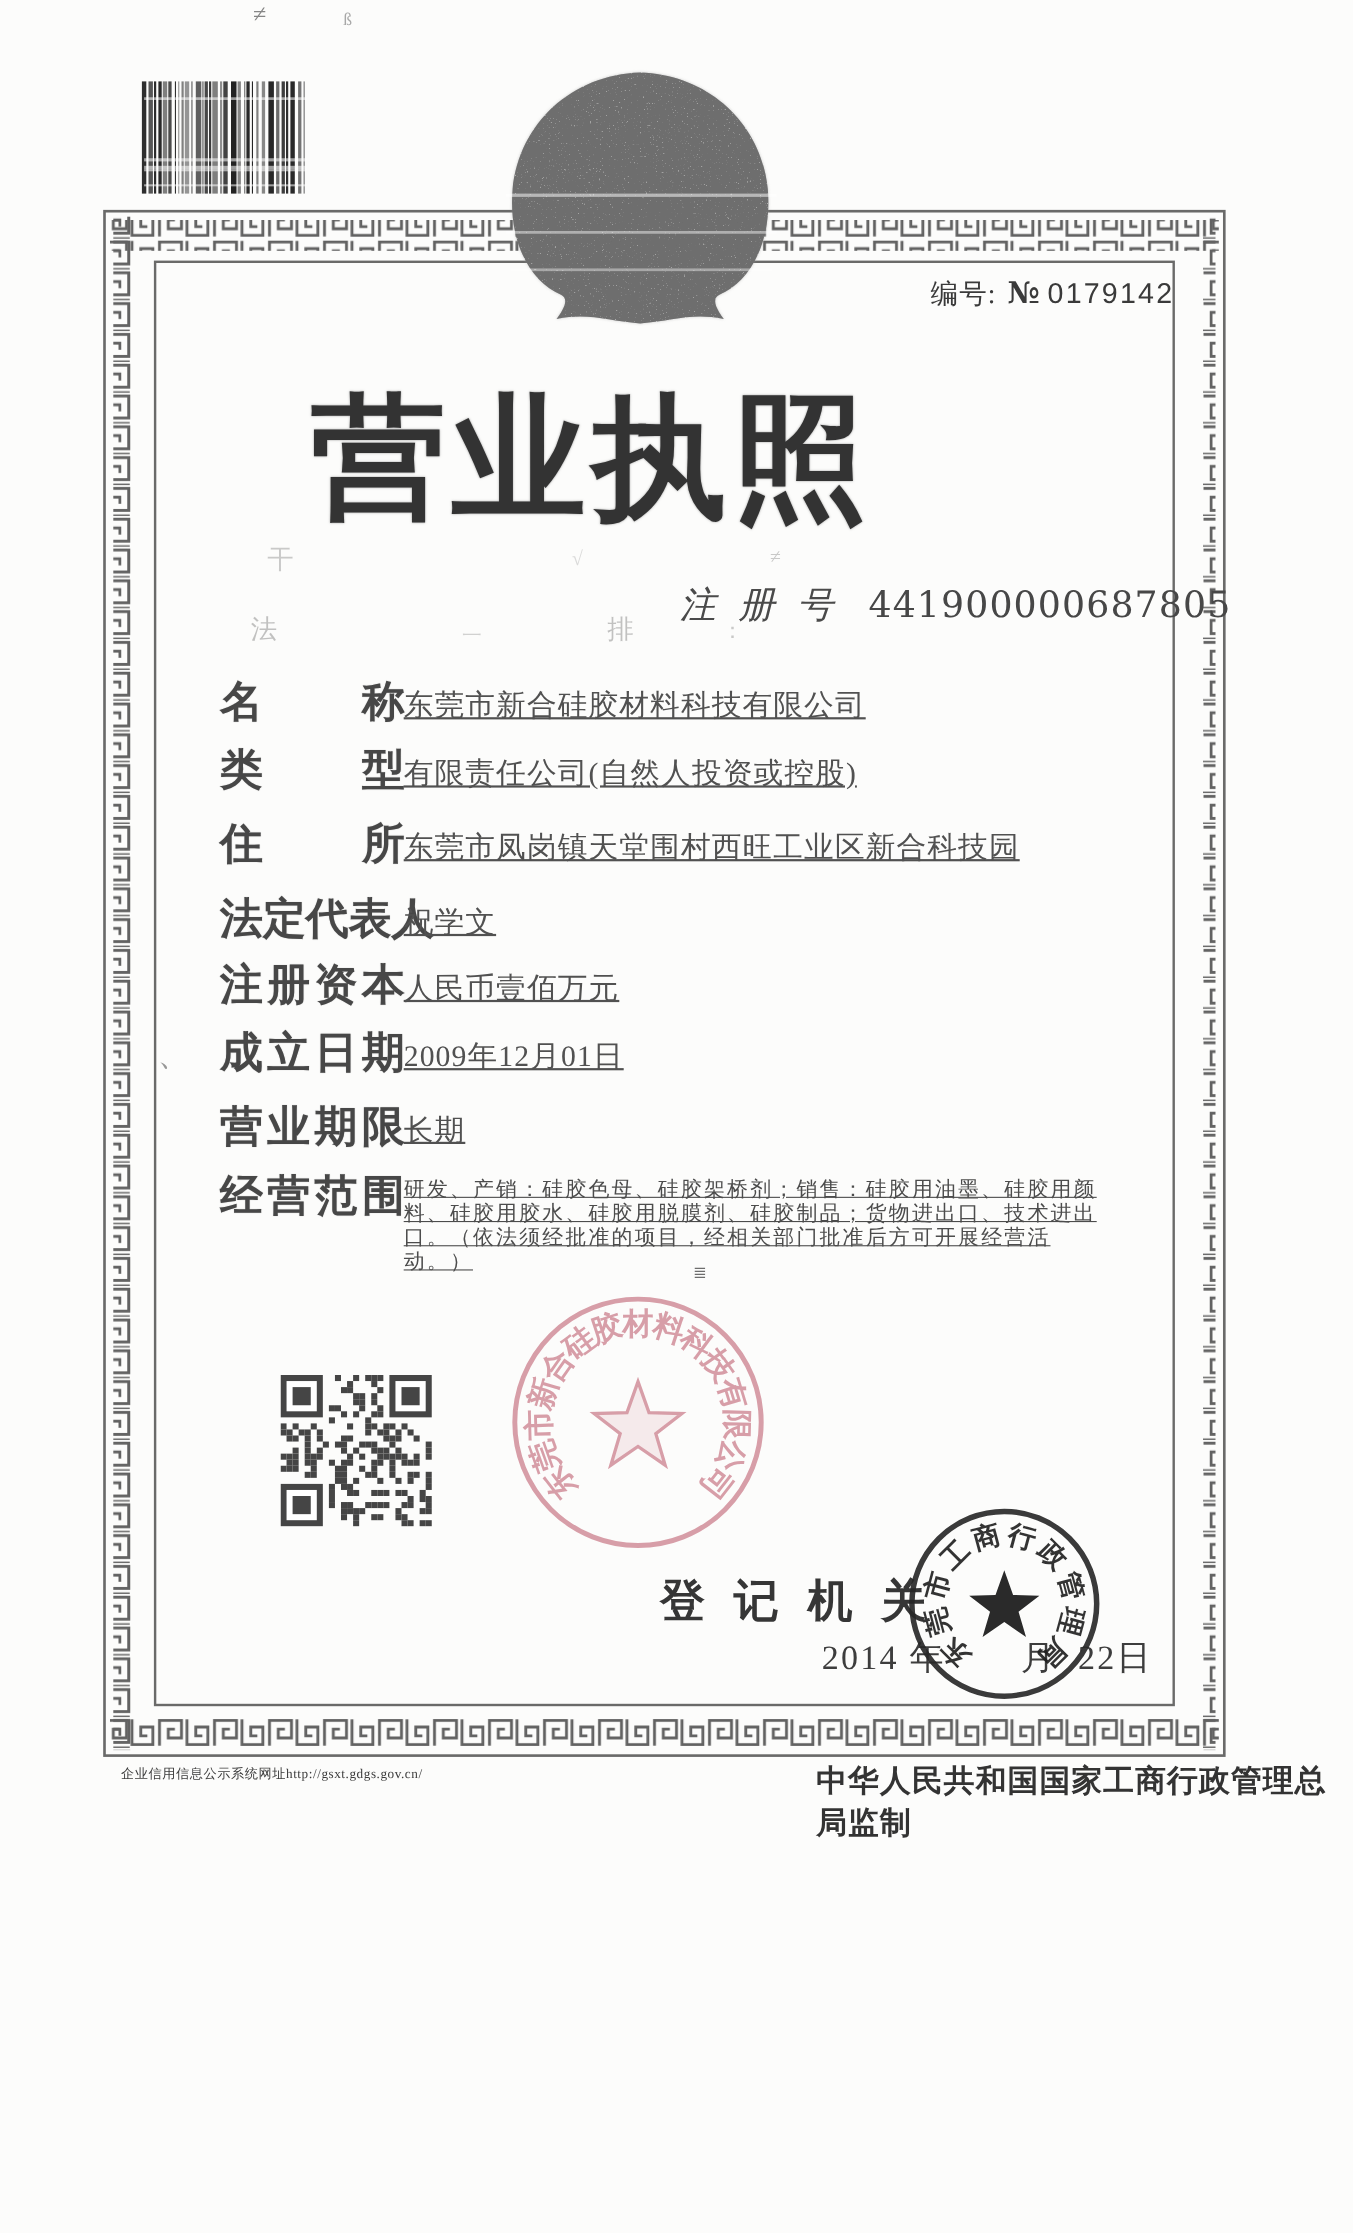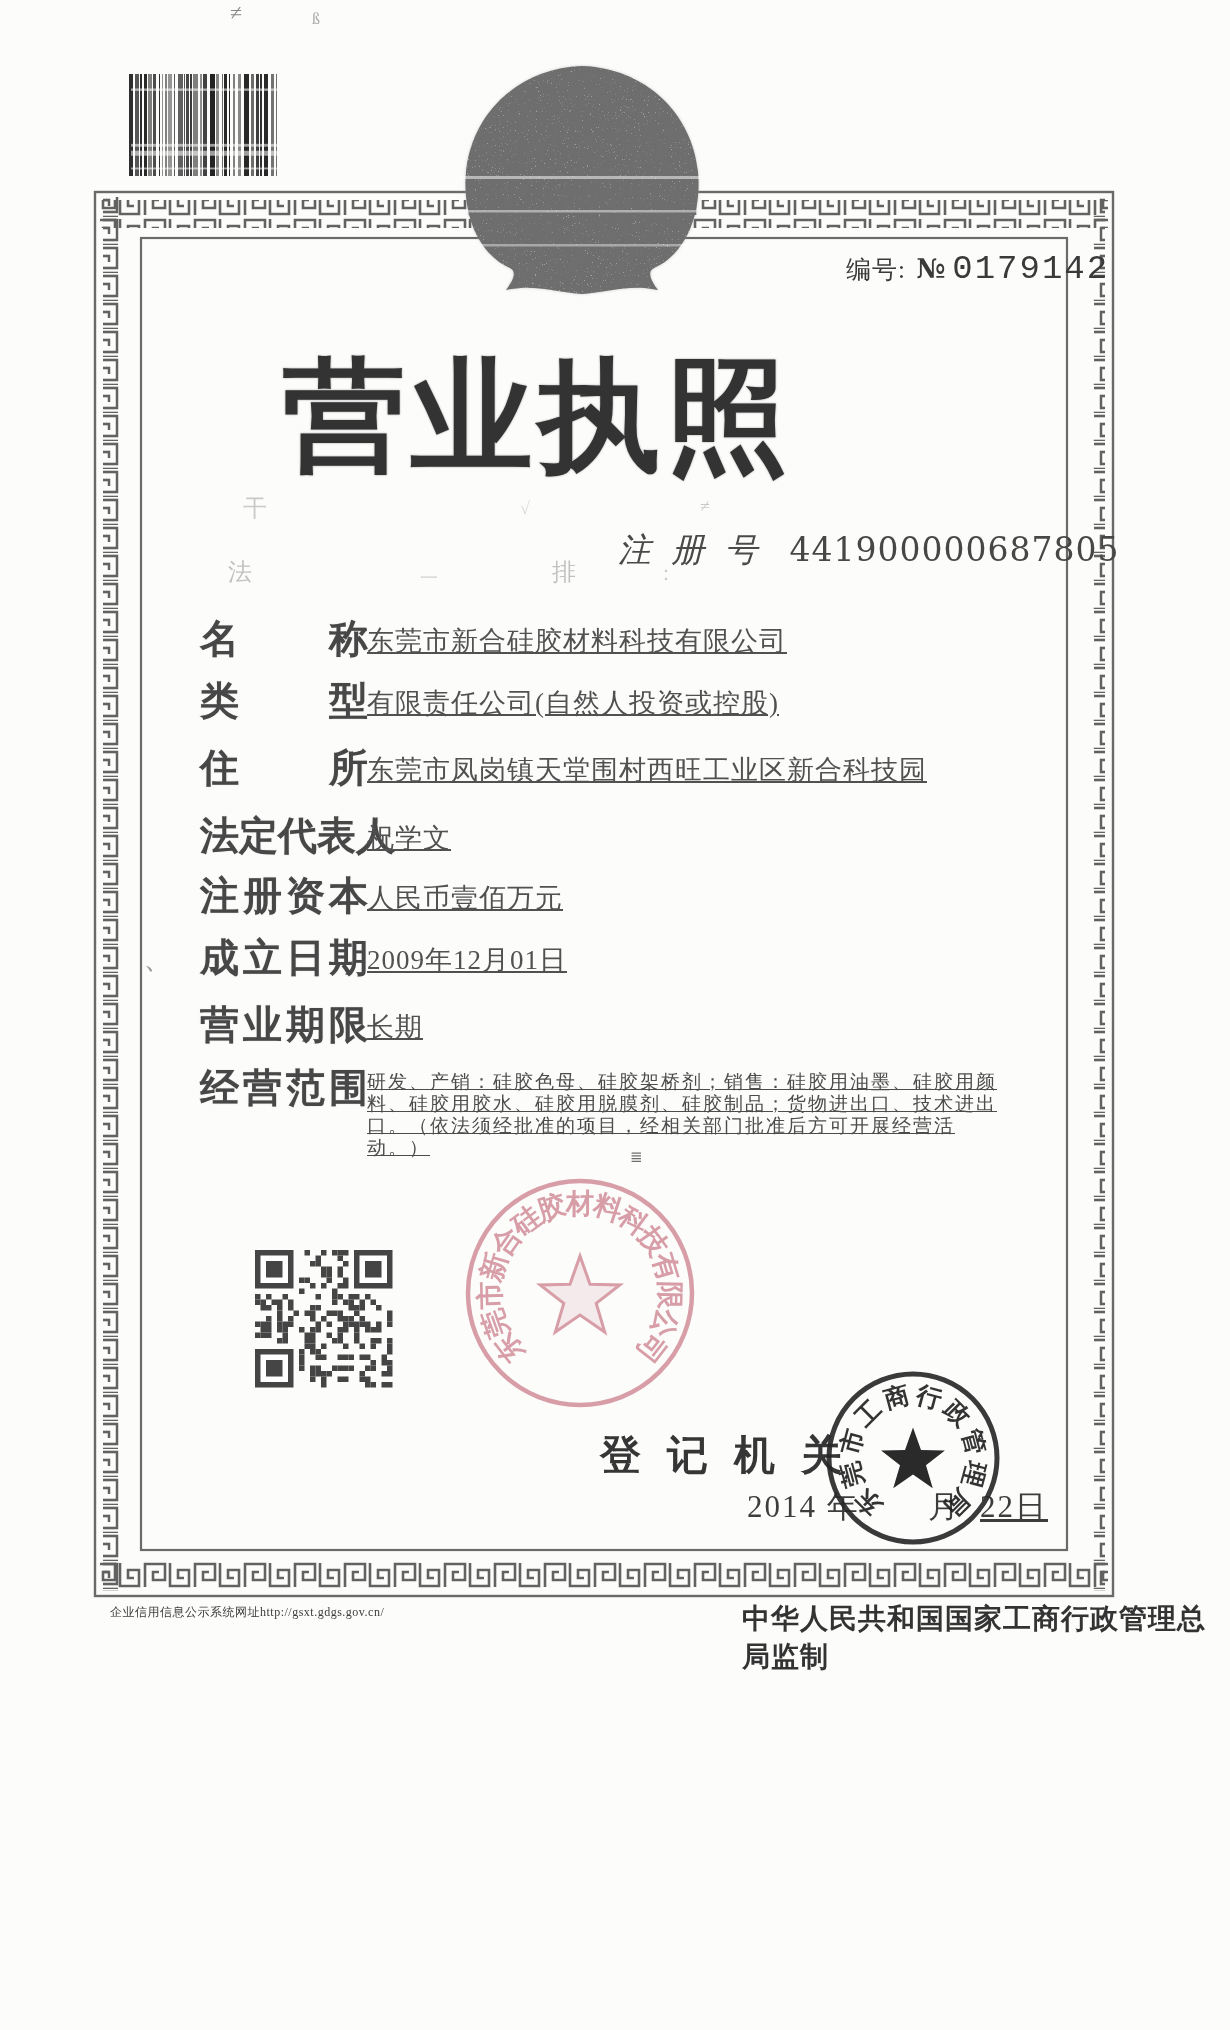--- a/index.html
+++ b/index.html
@@ -5,21 +5,21 @@
   html,body{margin:0;padding:0;background:#ffffff;}
   #page{
     position:relative;width:1230px;height:2030px;overflow:hidden;
     background:#fcfcfb;
     font-family:"Liberation Serif","DejaVu Serif",serif;
     color:#3f3f3f;
   }
   
   .serial{position:absolute;left:846px;top:250px;font-size:25px;color:#3a3a3a;letter-spacing:1px;}
   .serial .sym{font-family:"DejaVu Serif",serif;font-weight:bold;font-size:27px;margin:0 6px 0 10px;}
-  .serial .num{font-family:Liberation Mono, monospace;font-size:34px;letter-spacing:2px;}
+  .serial .num{font-family:Liberation Sans, sans-serif;font-size:26px;letter-spacing:2px;}
   
   .title{
     position:absolute;left:283px;top:330px;width:505px;height:175px;
     display:flex;justify-content:space-between;align-items:center;
     font-family:"DejaVu Sans","Liberation Sans",sans-serif;
     font-weight:900;font-size:122px;color:#333;
     text-shadow:0 0 2px rgba(60,60,60,.55);
     filter:blur(.4px);
   }
   
@@ -39,21 +39,21 @@
     letter-spacing:1px;
     text-decoration:underline;
   }
   .field-value.small{font-size:19px;line-height:22px;letter-spacing:2px;padding-top:6px;color:#4c4c4c;}
   
   .registrar{position:absolute;left:600px;top:1428px;font-size:41px;letter-spacing:26px;color:#363636;font-weight:600;z-index:2;}
   .dateline{position:absolute;left:0;top:1486px;width:1230px;font-size:31px;color:#3d3d3d;z-index:1;}
   .dateline span{position:absolute;white-space:nowrap;letter-spacing:2px;}
   .d-year{left:747px;}
   .d-month{left:928px;}
-  .d-day{left:980px;text-decoration:underline;}
+  .d-day{left:980px;}
   
   .footer-left{position:absolute;left:110px;top:1604px;font-size:12px;color:#3c3c3c;letter-spacing:.5px;}
   .footer-right{position:absolute;left:742px;top:1600px;font-size:28px;color:#333;font-weight:600;letter-spacing:1px;}
   
   .abs{position:absolute;}
   #frame{left:92px;top:189px;z-index:0;opacity:.88;}
   #emblem{left:450px;top:58px;z-index:1;}
   #barcode{left:127px;top:70px;z-index:1;filter:blur(.3px);}
   #qrcode{left:255px;top:1250px;z-index:1;filter:blur(.3px);}
   #seal-red{left:445px;top:1158px;z-index:3;opacity:.82;filter:blur(.4px);}

